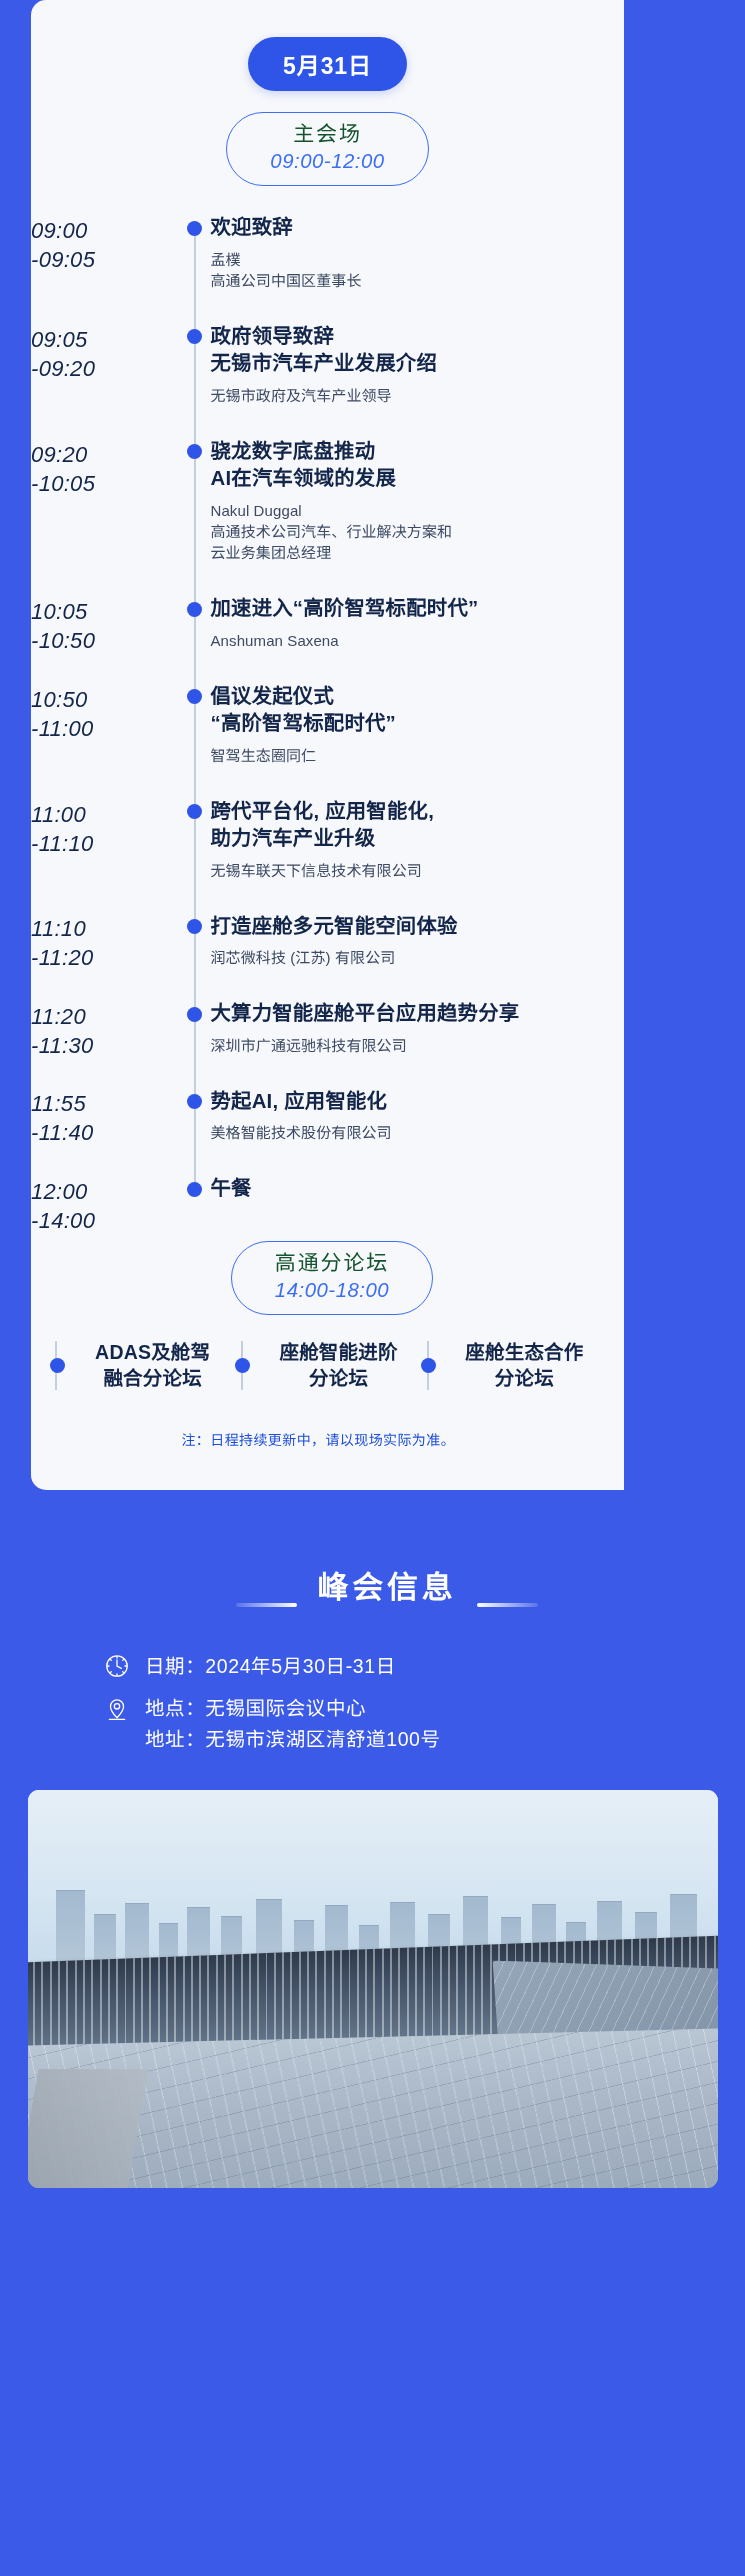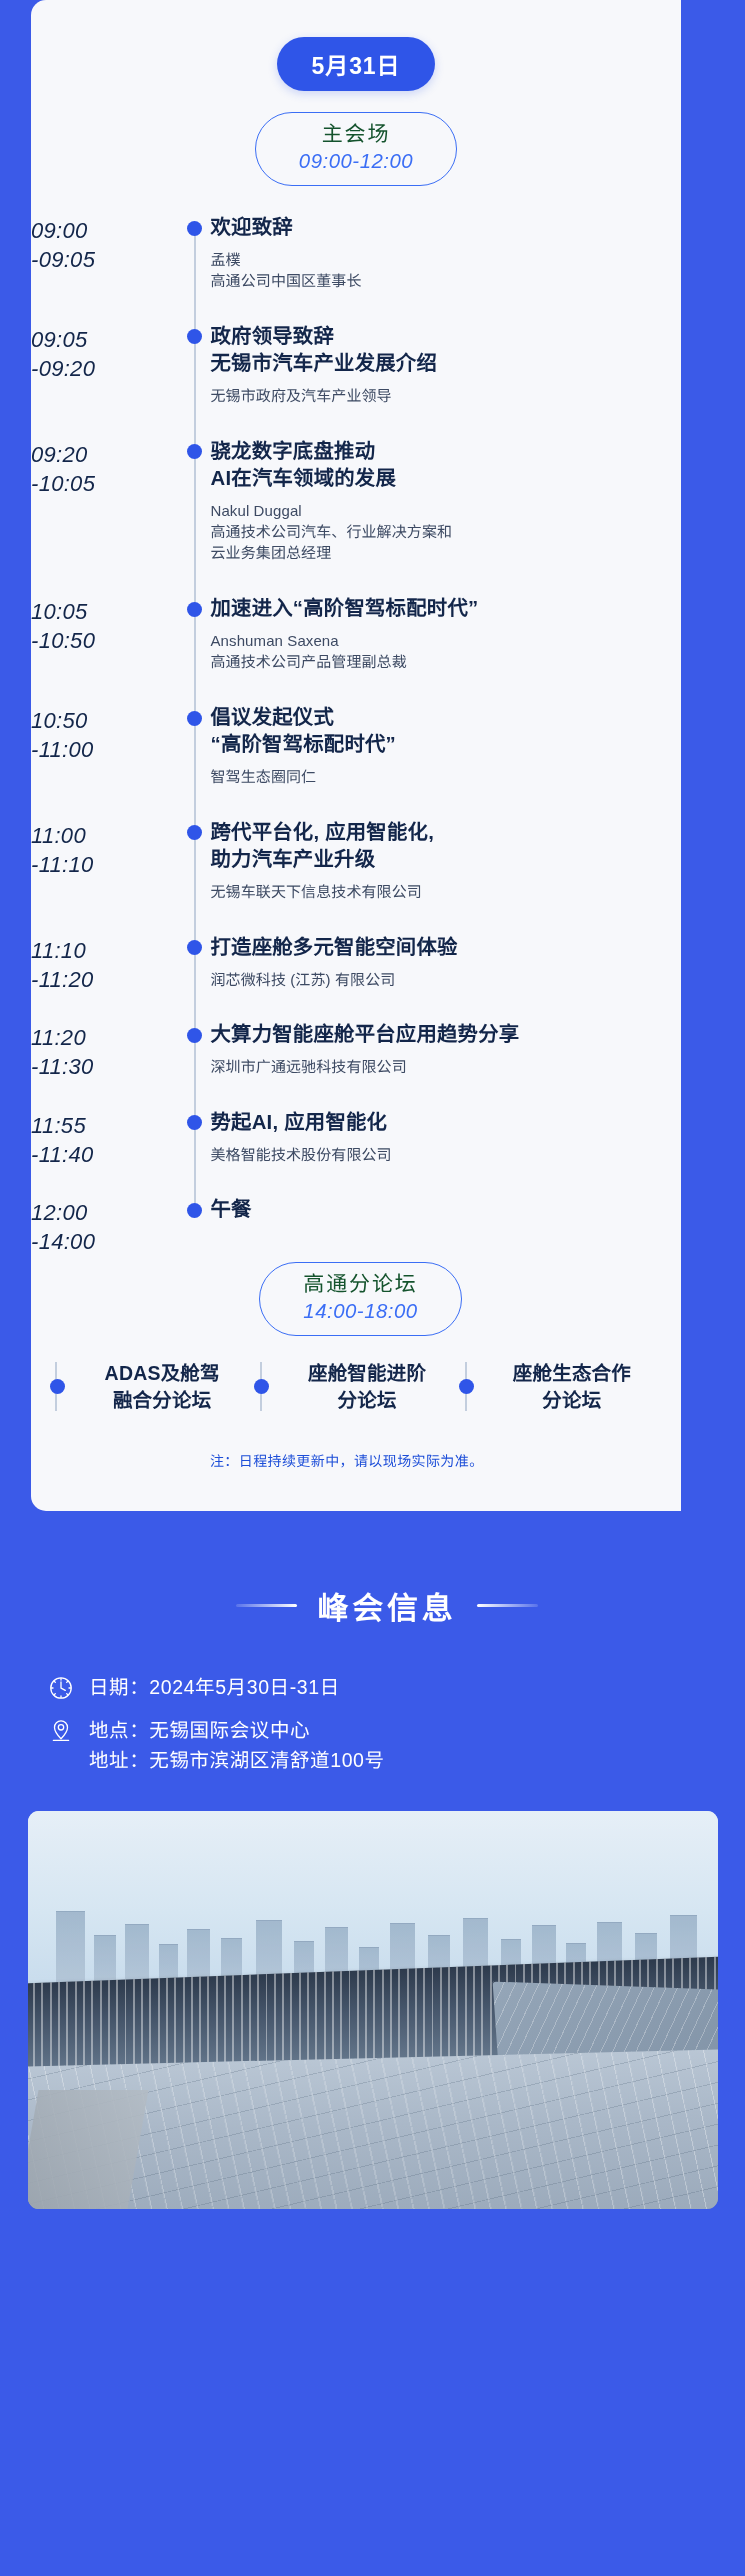--- a/index.html
+++ b/index.html
@@ -13,21 +13,21 @@
     width: 746px;
     min-height: 2576px;
     background: #3b5ae8;
     overflow: hidden;
   }
 
   
   .agenda-card {
     position: relative;
     margin: 0 0 0 31px;
-    width: 650px;
+    width: 593px;
     background: #f7f8fb;
     border-radius: 15px 0 0 15px;
     padding: 37px 0 41px 0;
   }
 
   .date-badge-row { display: flex; justify-content: center; }
   .date-badge {
     background: #2f55e8;
     color: #ffffff;
     font-size: 23px;
@@ -182,42 +182,42 @@
     letter-spacing: 0.4px;
     padding-right: 18.5px;
   }
 
   
   .summit {
     padding: 72px 0 0 0;
   }
   .summit-head {
     display: flex;
-    align-items: center;
+    align-items: flex-end;
     justify-content: center;
     gap: 20.4px;
     margin-left: 28px;
   }
   .summit-rule {
     width: 61px;
     height: 3.7px;
     border-radius: 1.9px;
   }
   .summit-rule.left  { background: linear-gradient(to right, rgba(255,255,255,.15), #ffffff); }
   .summit-rule.right { background: linear-gradient(to left,  rgba(255,255,255,.15), #ffffff); }
   .summit-title {
     color: #ffffff;
     font-size: 31px;
     font-weight: bold;
     letter-spacing: 3.7px;
   }
 
   .info-list {
     margin: 44px 0 0 0;
-    padding-left: 48px;
+    padding-left: 104px;
     color: #ffffff;
   }
   .info-row {
     display: flex;
     align-items: flex-start;
     gap: 15px;
     margin-bottom: 12px;
   }
   .info-icon {
     flex: 0 0 26px;
@@ -406,21 +406,20 @@
         </div>
         <div class="tl-rail">
             <span class="tl-dot"></span>
           </div>
         <div class="tl-body">
           <div class="tl-title">
             <div>加速进入“高阶智驾标配时代”</div>
           </div>
           <div class="tl-sub">
             <div>Anshuman Saxena</div>
-            <div>高通技术公司产品管理副总裁</div>
           </div>
         </div>
       </div>
 
       <div class="tl-row">
         <div class="tl-time">
           <span>10:50</span>
           <span class="t2">-11:00</span>
         </div>
         <div class="tl-rail">

